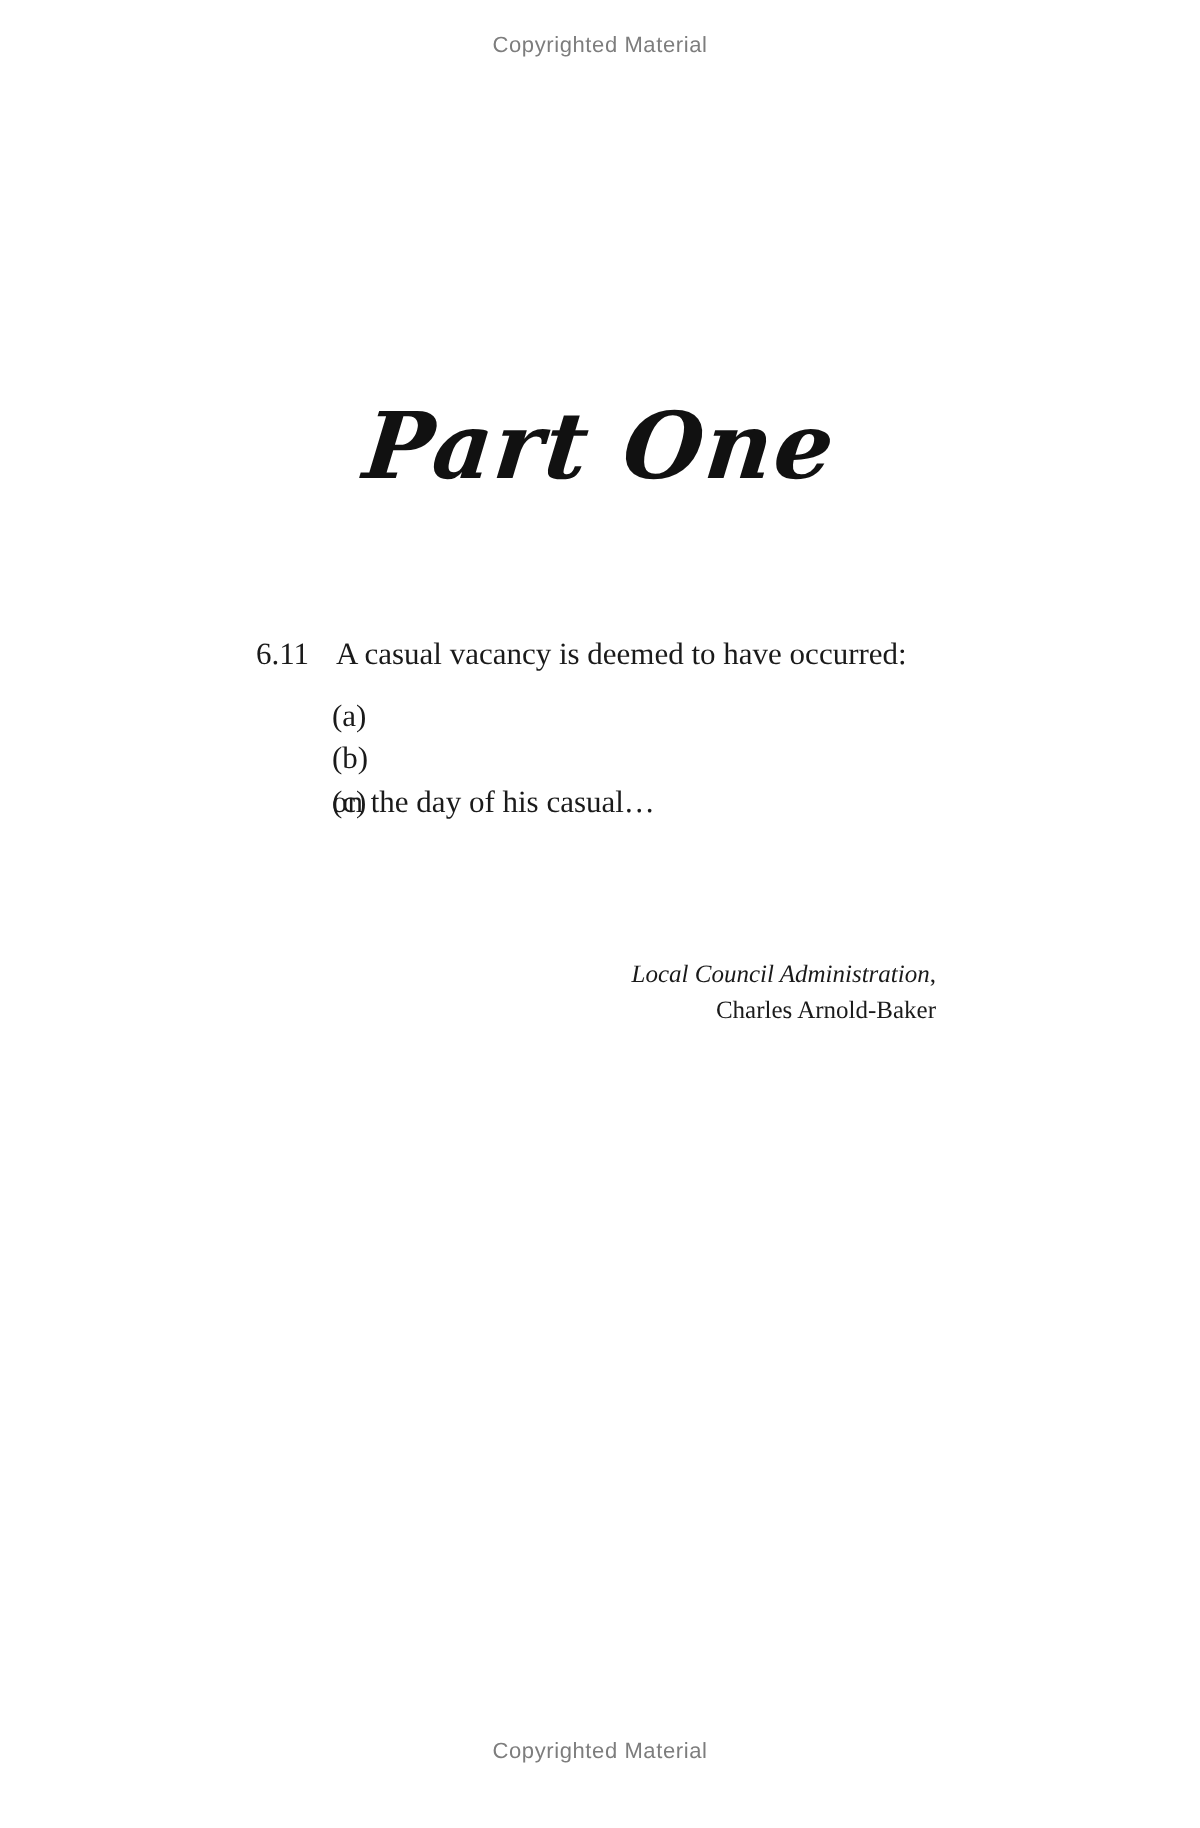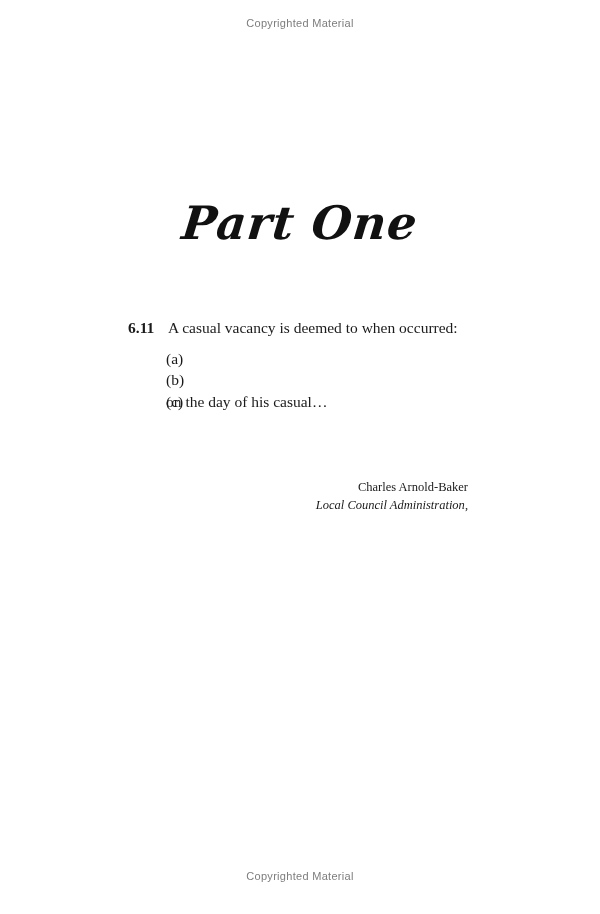--- a/index.html
+++ b/index.html
@@ -60,21 +60,21 @@
     width: 340px;
   }
 
   .quote-lead {
     display: flex;
     align-items: flex-start;
     font-size: 15.5px;
     line-height: 1.33;
   }
   .quote-lead .ref {
-    font-weight: bold;
+    font-weight: normal;
     width: 40px;
     flex: 0 0 40px;
   }
   .quote-lead .lead-text {
     flex: 1;
   }
 
   .quote-list {
     margin: 10px 0 0 0;
     padding: 0;
@@ -117,37 +117,37 @@
 <div class="page">
 
   <div class="watermark watermark-top">Copyrighted Material</div>
 
   <div class="part-title">Part One</div>
 
   <div class="quote-block">
 
     <div class="quote-lead">
       <span class="ref">6.11</span>
-      <span class="lead-text">A casual vacancy is deemed to when occurred:</span>
+      <span class="lead-text">A casual vacancy is deemed to have occurred:</span>
     </div>
 
     <ul class="quote-list">
       <li>
         <span class="marker">(a)</span>
       </li>
       <li>
         <span class="marker">(b)</span>
       </li>
       <li>
         <span class="marker">(c)</span>
         <span class="item-text">on the day of his casual…</span>
       </li>
     </ul>
   </div>
 
   <div class="attribution">
+    <div><span class="work">Local Council Administration</span><span>,</span></div>
     <div>Charles Arnold-Baker</div>
-    <div><span class="work">Local Council Administration</span><span>,</span></div>
   </div>
 
   <div class="watermark watermark-bottom">Copyrighted Material</div>
 
 </div>
 
 </body></html>

